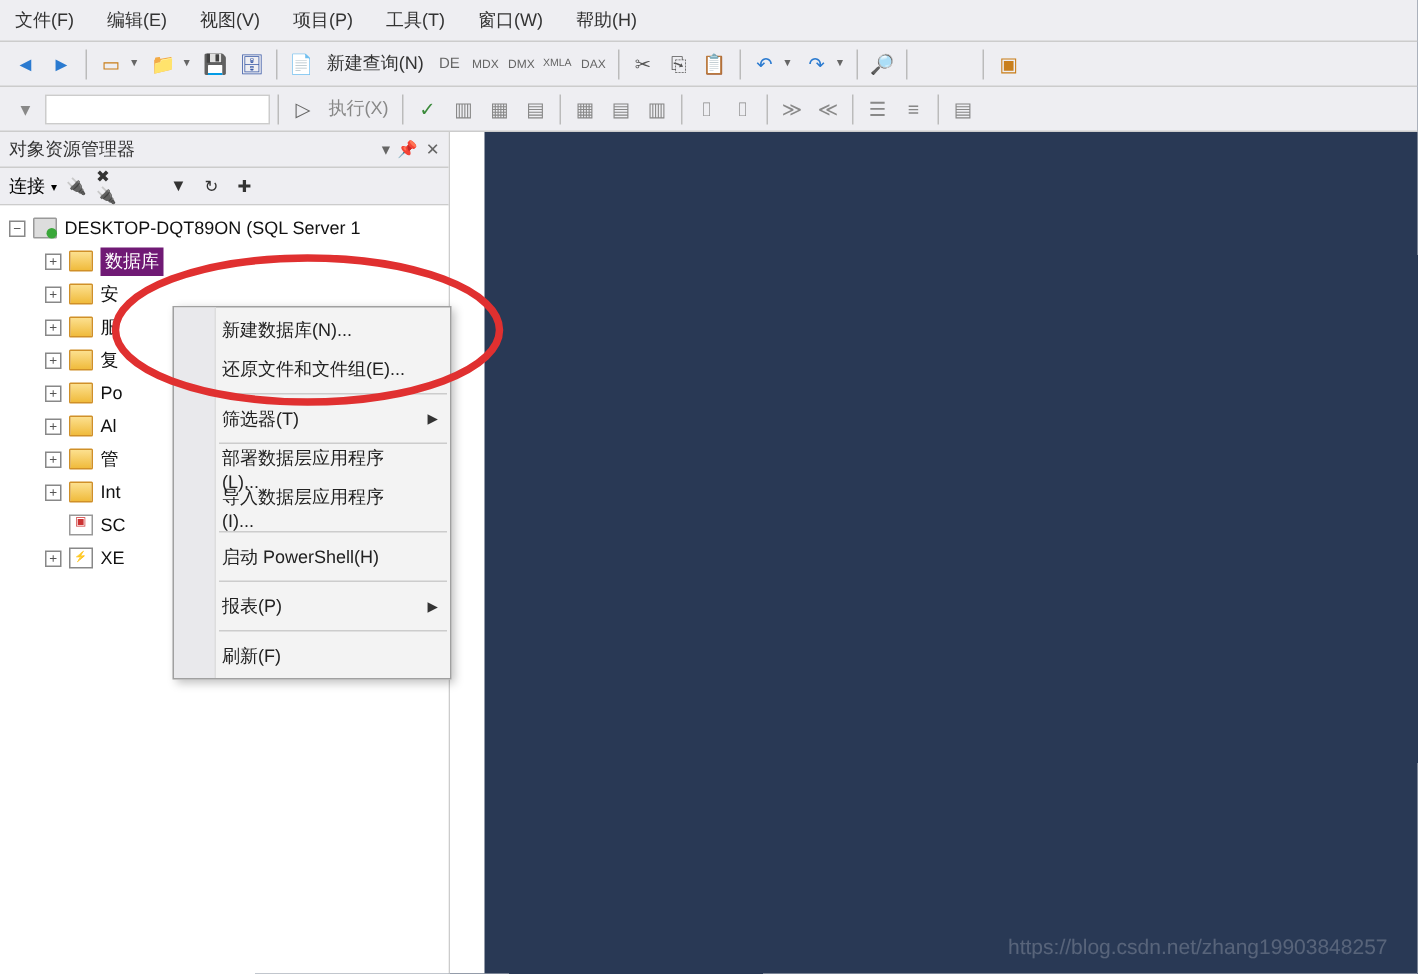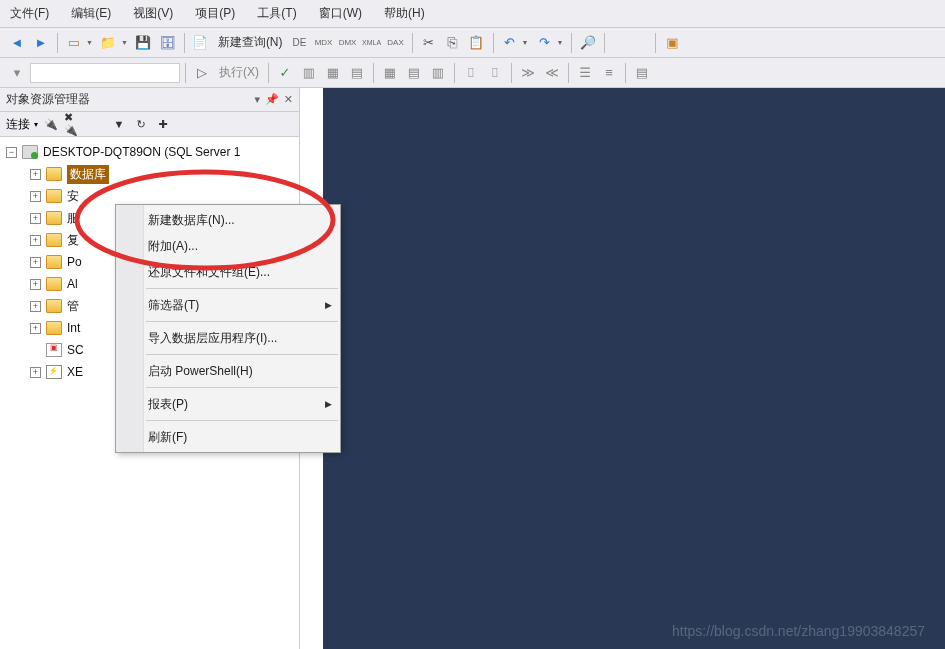--- a/index.html
+++ b/index.html
@@ -29,26 +29,26 @@
     .tree-row.l1 { padding-left: 30px; }
     .tree-exp { width: 11px; height: 11px; border: 1px solid #888; font-size: 9px; display: inline-flex; align-items: center; justify-content: center; margin-right: 5px; color: #555; line-height: 1; }
     .tree-icon { width: 16px; height: 14px; margin-right: 5px; }
     .folder-icon { background: linear-gradient(#fce08f, #f0bb3c); border-radius: 1px; border: 1px solid #d09028; position: relative; }
     .server-icon { background: #ddd; border: 1px solid #999; border-radius: 1px; position: relative;}
     .server-icon::after { content:''; position:absolute; right:-1px; bottom:-1px; width:7px; height:7px; background:#3aa73a; border-radius:50%;}
     .agent-icon { background: #fff; border: 1px solid #999; position: relative;}
     .agent-icon::after { content:'▣'; position:absolute; font-size:8px; color:#c33; left:3px; top:-1px;}
     .xe-icon { border:1px solid #888; font-size:7px; text-align:center; padding-top:1px;}
     .tree-lbl { color: #111; }
-    .tree-lbl.selected { background: #a16207; color: #fff; padding: 1px 3px; }
+    .tree-lbl.selected { background: #701a75; color: #fff; padding: 1px 3px; }
     .tree-lbl.cut { }
     
     .main-area { flex: 1; background: #293955; position: relative; }
     
-    .context-menu { position: absolute; left: 115px; top: 204px; width: 226px; background: #f3f3f3; border: 1px solid #a0a0a0; box-shadow: 2px 2px 6px rgba(0,0,0,0.25); padding: 2px 0; z-index: 100; }
+    .context-menu { position: absolute; left: 115px; top: 204px; width: 186px; background: #f3f3f3; border: 1px solid #a0a0a0; box-shadow: 2px 2px 6px rgba(0,0,0,0.25); padding: 2px 0; z-index: 100; }
     .cm-item { display: flex; align-items: center; height: 26px; padding: 0 30px 0 32px; cursor: pointer; position: relative; color: #222; }
     .cm-sep { height: 1px; background: #ccc; margin: 3px 2px 3px 30px; }
     .cm-arrow { position: absolute; right: 8px; font-size: 9px; color: #333; }
     .cm-gutter { position:absolute; left:0; top:0; bottom:0; width:28px; background:#e9e9ec; border-right:1px solid #ddd;}
     
     .watermark { position: absolute; right: 20px; bottom: 10px; color: rgba(255,255,255,0.22); font-size: 14px; font-family: Arial, sans-serif; }
     
     .red-circle { position: absolute; left: 68px; top: 165px; width: 275px; height: 110px; z-index: 200; pointer-events: none; }
   </style>
 </head>
@@ -205,28 +205,28 @@
     </div>
   </div>
   <div class="main-area">
     <div class="watermark">https://blog.csdn.net/zhang19903848257</div>
   </div>
 </div>
 
 <div class="context-menu">
   <div class="cm-gutter"></div>
   <div class="cm-item">新建数据库(N)...</div>
-  <div class="cm-item">附加(A)...</div>
   <div class="cm-item">还原文件和文件组(E)...</div>
   <div class="cm-sep"></div>
   <div class="cm-item">
       <span>筛选器(T)</span>
       <span class="cm-arrow">▶</span>
     </div>
   <div class="cm-sep"></div>
+  <div class="cm-item">部署数据层应用程序(L)...</div>
   <div class="cm-item">导入数据层应用程序(I)...</div>
   <div class="cm-sep"></div>
   <div class="cm-item">启动 PowerShell(H)</div>
   <div class="cm-sep"></div>
   <div class="cm-item">
       <span>报表(P)</span>
       <span class="cm-arrow">▶</span>
     </div>
   <div class="cm-sep"></div>
   <div class="cm-item">刷新(F)</div>

